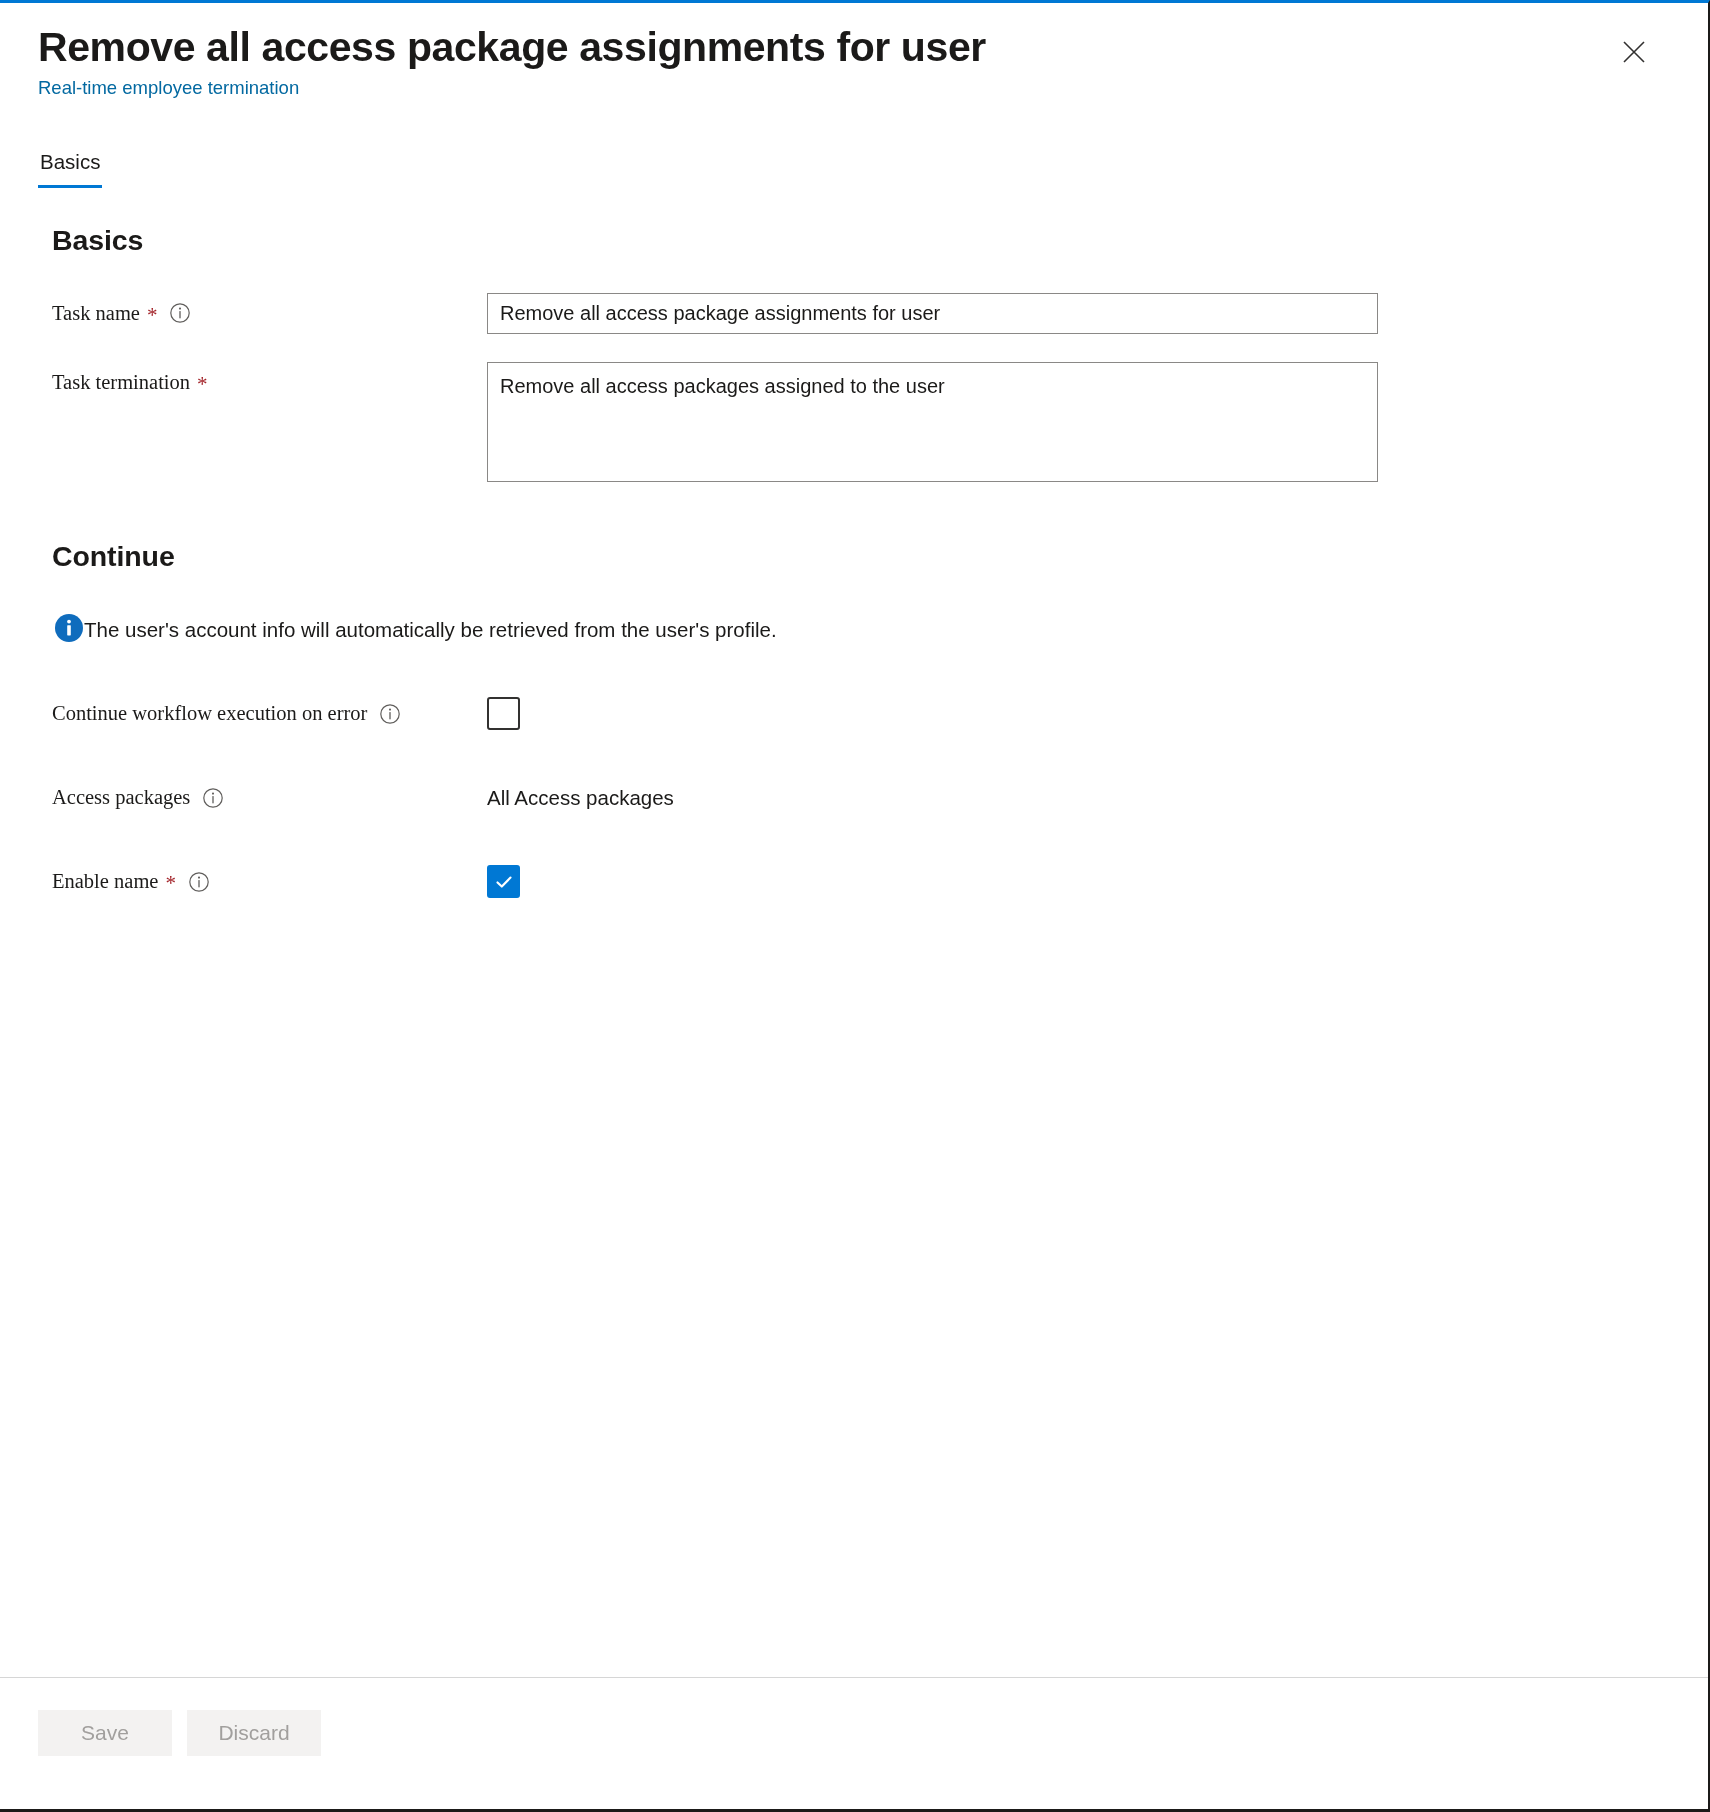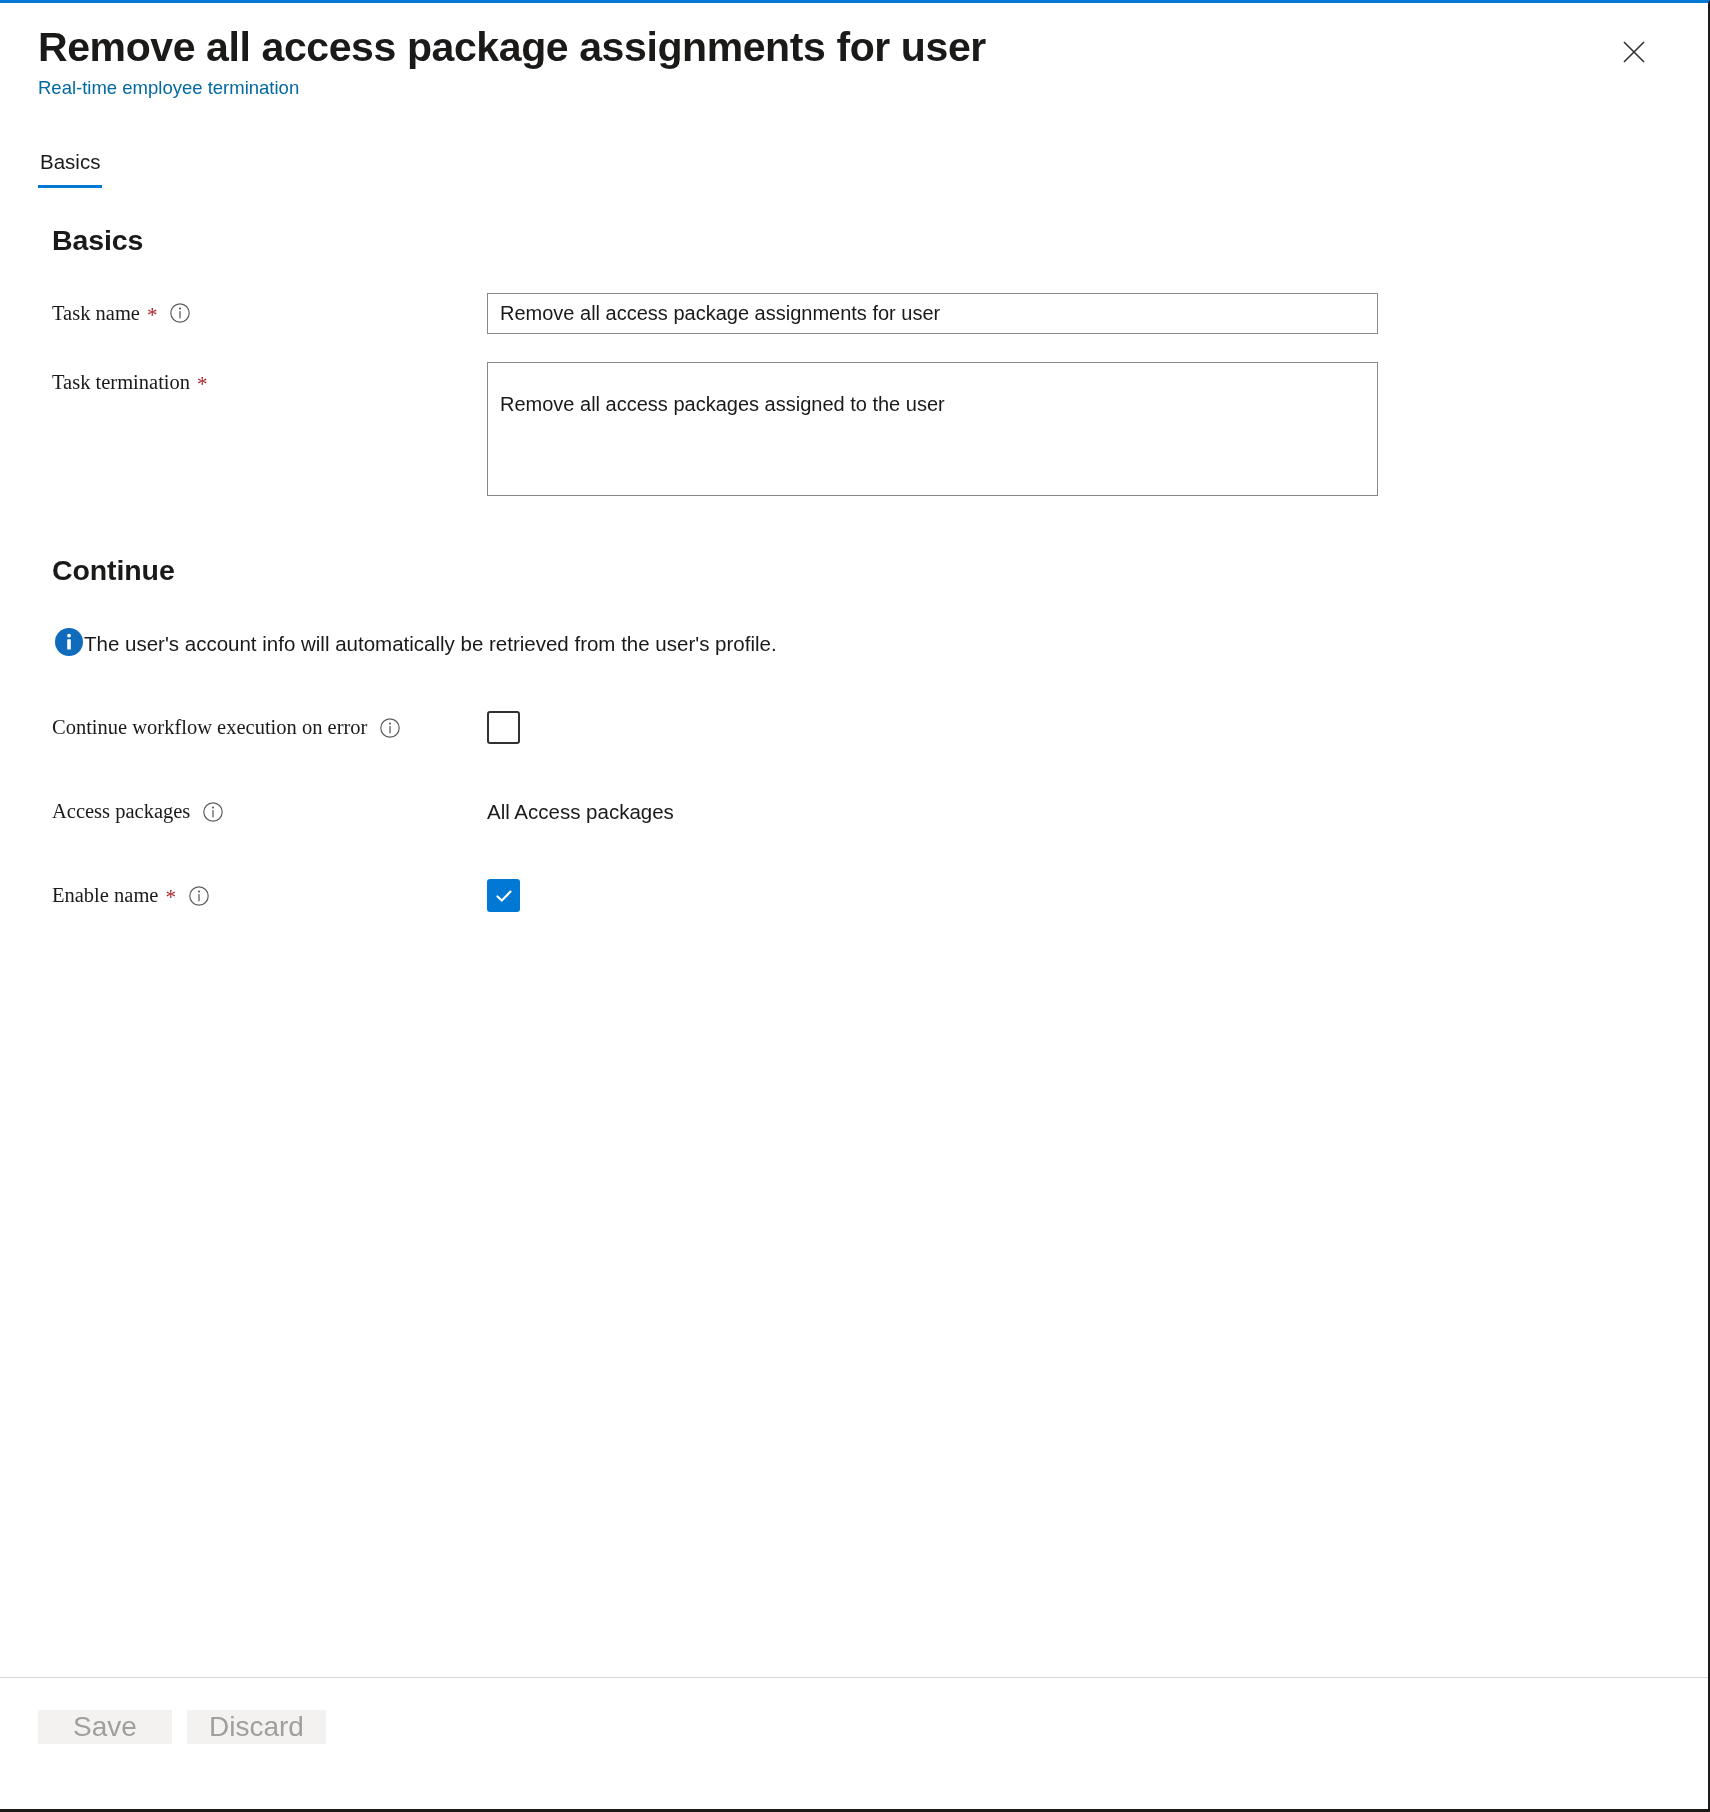--- a/index.html
+++ b/index.html
@@ -142,27 +142,27 @@
     border: 1px solid #8a8886;
     background: #ffffff;
     font-family: inherit;
     font-size: 20px;
     color: #1b1a19;
     padding: 0 12px;
     outline: none;
   }
   .text-area {
     width: 891px;
-    height: 134px;
+    height: 120px;
     border: 1px solid #8a8886;
     background: #ffffff;
     font-family: inherit;
     font-size: 20px;
     color: #1b1a19;
-    padding: 28px 12px;
+    padding: 10px 12px;
     resize: none;
     outline: none;
     line-height: 1.35;
   }
 
   
   .info-message {
     display: flex;
     align-items: center;
     margin: 0 0 44px 2px;
@@ -207,24 +207,24 @@
   
   .blade-footer {
     flex: none;
     border-top: 1px solid #d6d6d6;
     padding: 32px 38px 0 38px;
     height: 132px;
   }
   .footer-buttons { display: flex; gap: 15px; }
   .cmd-button {
     min-width: 134px;
-    height: 34px;
+    height: 46px;
     padding: 0 22px;
     font-family: inherit;
-    font-size: 28px;
+    font-size: 21px;
     border: none;
     background: #f3f2f1;
     color: #a19f9d;
     cursor: default;
   }
 </style>
 </head>
 <body>
 
 <div class="blade">

